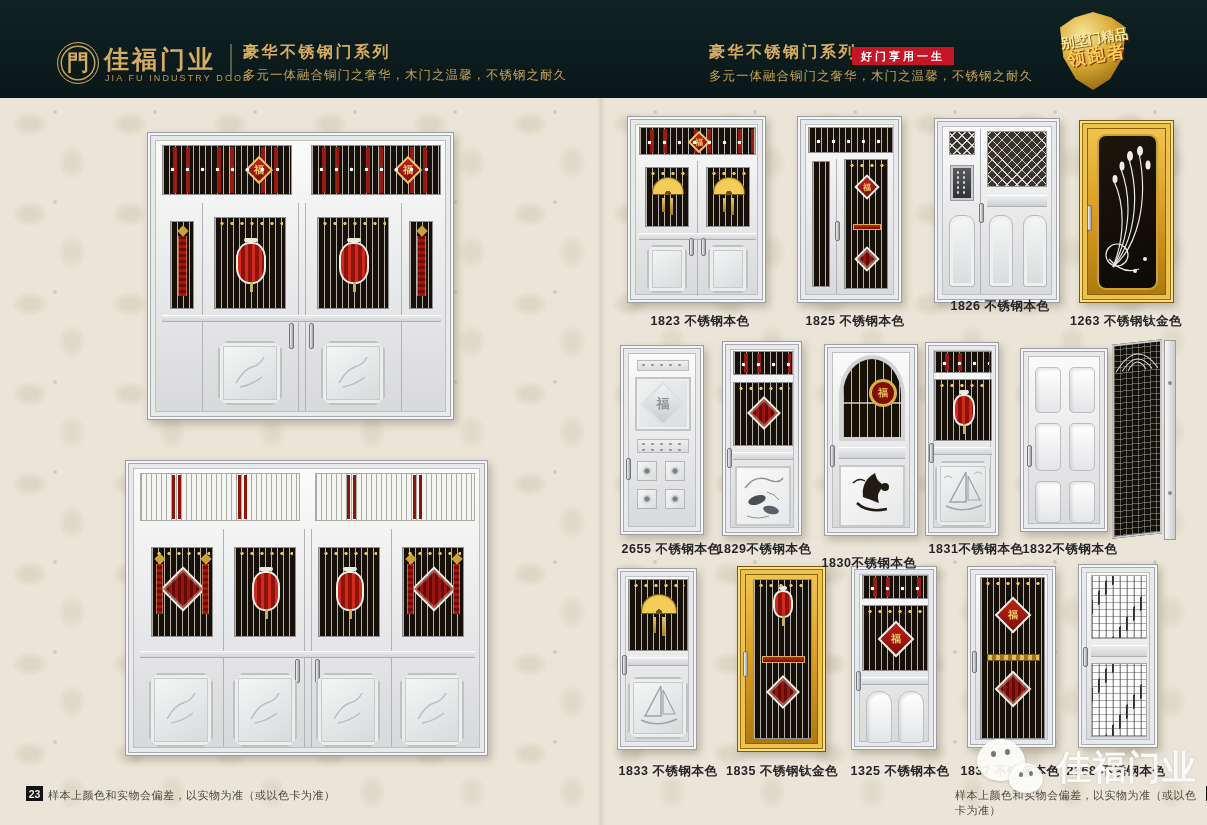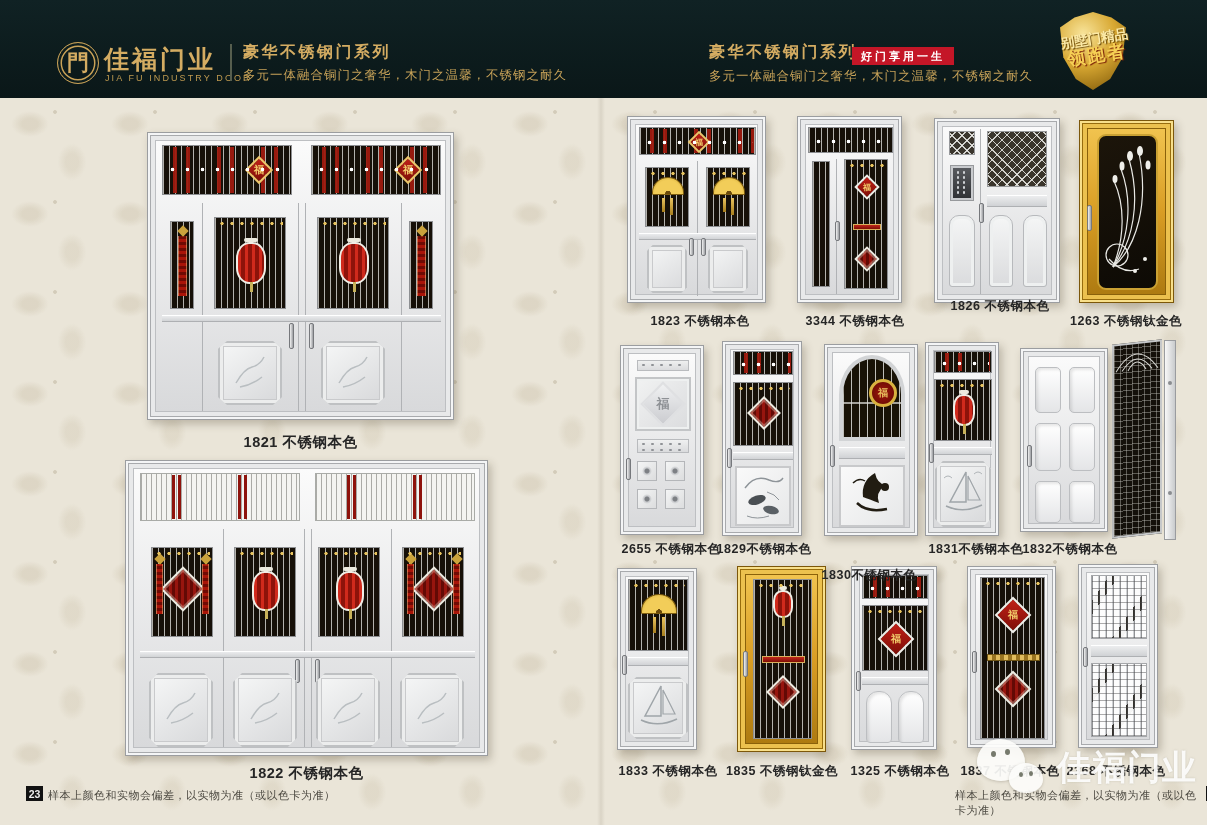--- a/index.html
+++ b/index.html
@@ -502,31 +502,29 @@
   </div>
 
   <div class="door" style="left:1078px;top:564px;width:80px;height:184px;">
     <div class="fr"></div>
     <div class="perf" style="left:12px;top:10px;width:56px;height:64px;"></div>
     <div class="band" style="left:12px;top:80px;width:56px;height:12px;"></div>
     <div class="perf" style="left:12px;top:98px;width:56px;height:74px;"></div>
     <div class="hdl" style="left:4px;top:82px;height:20px;"></div>
   </div>
 
-  <div class="lbl lblbig" style="left:147px;top:433px;width:307px;">1821 不锈钢本色</div>
-  <div class="lbl lblbig" style="left:125px;top:764px;width:363px;">1822 不锈钢本色</div>
 
   <div class="lbl" style="left:620px;top:313px;width:160px;">1823 不锈钢本色</div>
-  <div class="lbl" style="left:775px;top:313px;width:160px;">3344 不锈钢本色</div>
+  <div class="lbl" style="left:775px;top:313px;width:160px;">1825 不锈钢本色</div>
   <div class="lbl" style="left:920px;top:298px;width:160px;">1826 不锈钢本色</div>
   <div class="lbl" style="left:1046px;top:313px;width:160px;">1263 不锈钢钛金色</div>
 
   <div class="lbl" style="left:591px;top:541px;width:160px;">2655 不锈钢本色</div>
   <div class="lbl" style="left:684px;top:541px;width:160px;">1829不锈钢本色</div>
-  <div class="lbl" style="left:789px;top:567px;width:160px;">1830不锈钢本色</div>
+  <div class="lbl" style="left:789px;top:555px;width:160px;">1830不锈钢本色</div>
   <div class="lbl" style="left:896px;top:541px;width:160px;">1831不锈钢本色</div>
   <div class="lbl" style="left:990px;top:541px;width:160px;">1832不锈钢本色</div>
 
   <div class="lbl" style="left:588px;top:763px;width:160px;">1833 不锈钢本色</div>
   <div class="lbl" style="left:702px;top:763px;width:160px;">1835 不锈钢钛金色</div>
   <div class="lbl" style="left:820px;top:763px;width:160px;">1325 不锈钢本色</div>
   <div class="lbl" style="left:930px;top:763px;width:160px;">1837 不锈钢本色</div>
   <div class="lbl" style="left:1036px;top:763px;width:160px;">2368 不锈钢本色</div>
 
   <div class="pgno" style="left:26px;top:786px;">23</div>

